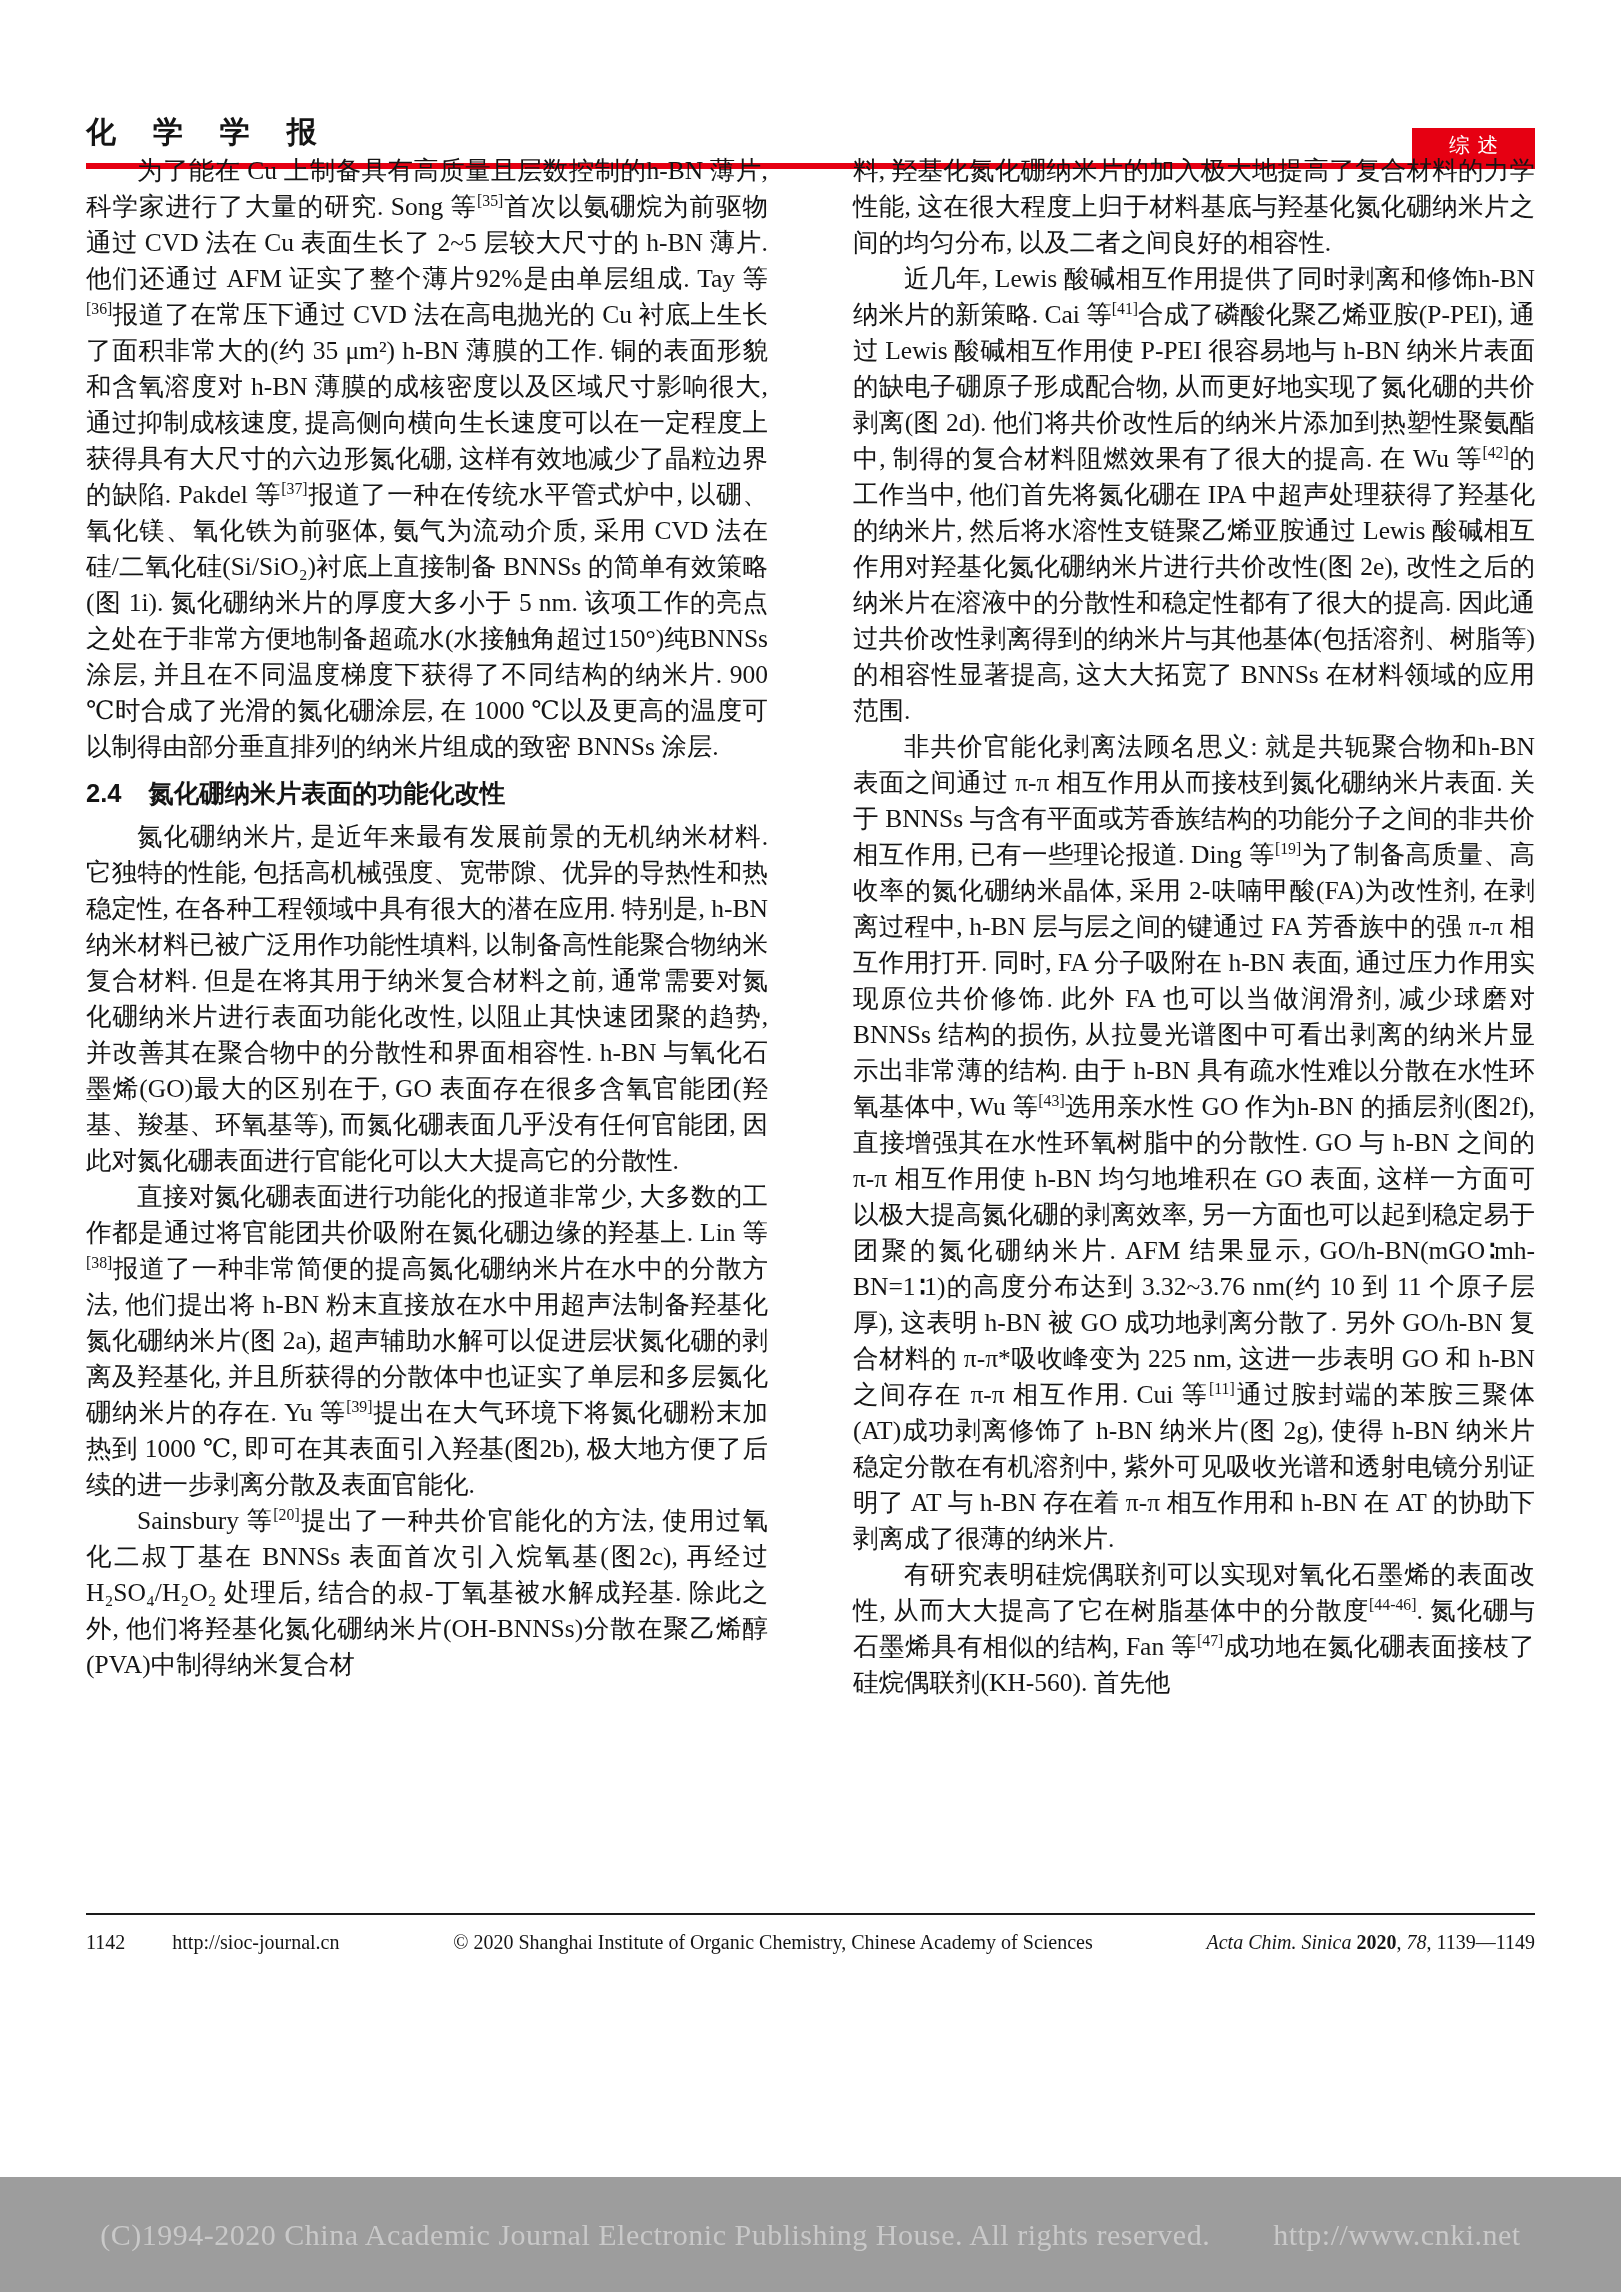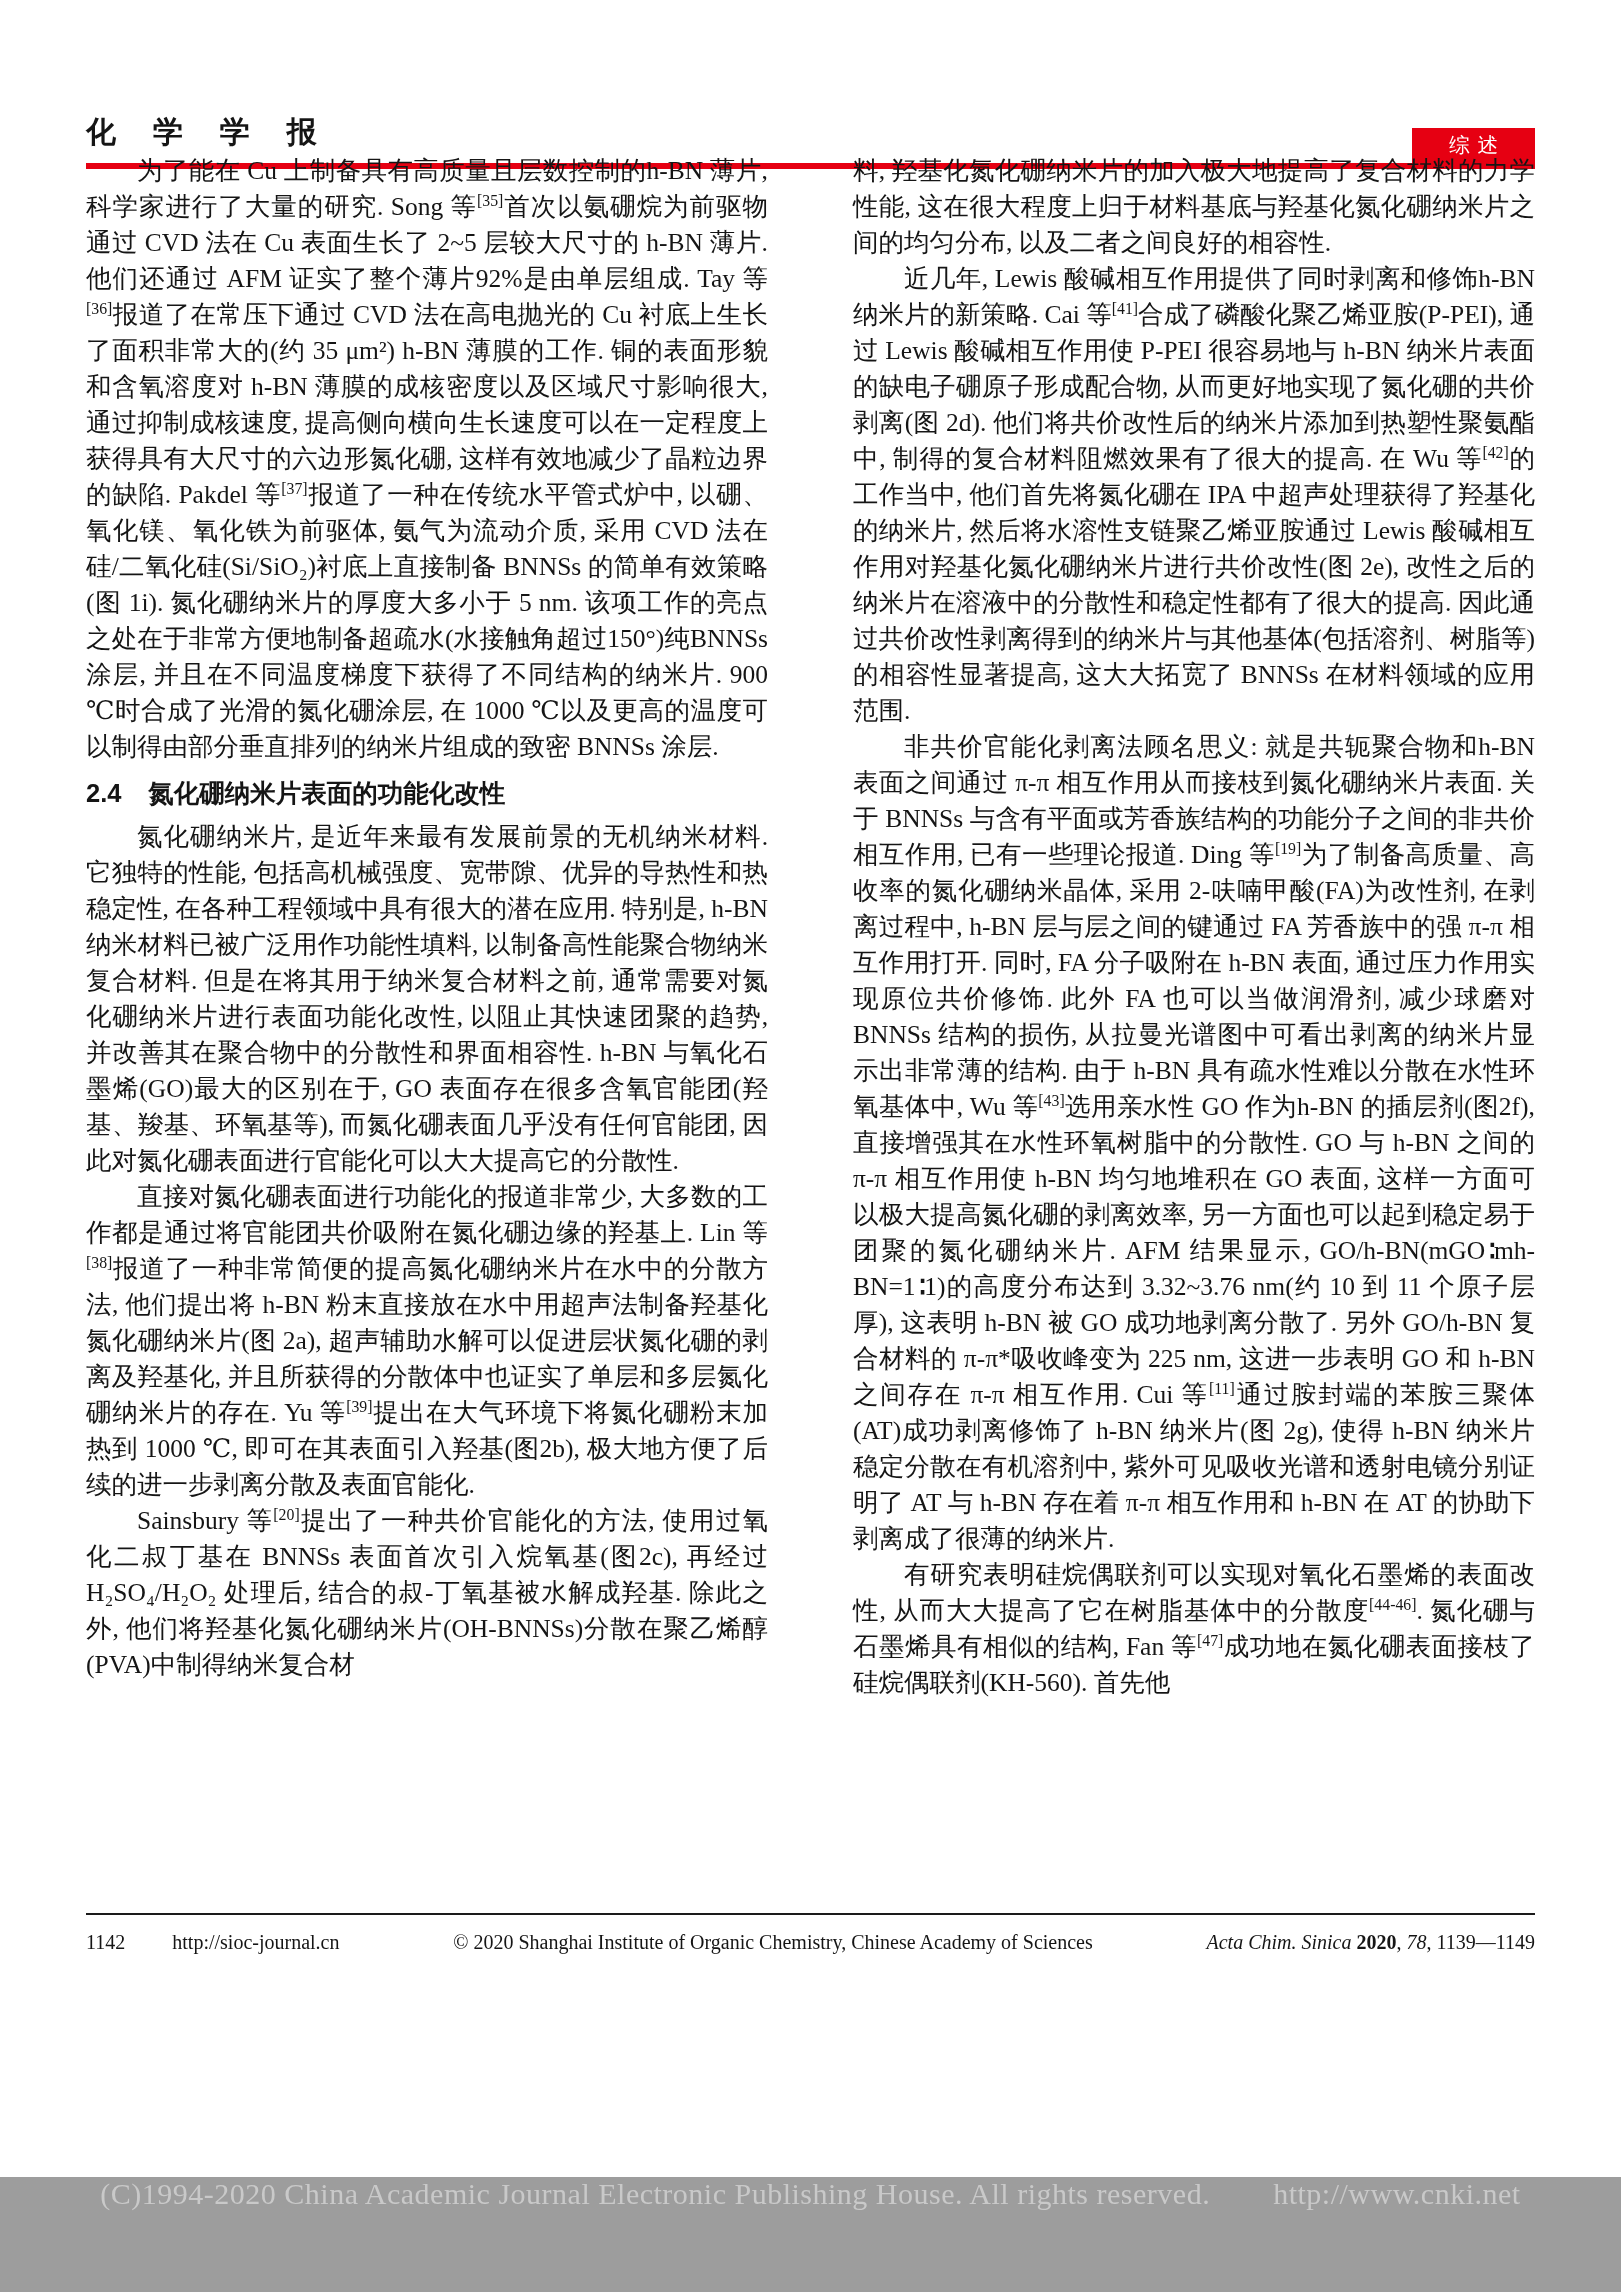--- a/index.html
+++ b/index.html
@@ -41,21 +41,21 @@
   }
   .f-left{display:flex;gap:47px;white-space:nowrap;}
   .f-center{flex:1;text-align:center;white-space:nowrap;}
   .f-right{white-space:nowrap;}
   .f-right i{font-style:italic;}
   .f-right b{font-weight:700;}
   .link{color:#151515;text-decoration:none;cursor:pointer;}
   
   .watermark{
     position:absolute;left:0;right:0;bottom:0;height:116px;background:#9d9d9d;
-    display:flex;align-items:flex-start;justify-content:center;gap:63px;
+    display:flex;align-items:center;justify-content:center;gap:63px;
     font-size:30px;color:#c9c9c9;letter-spacing:0.5px;white-space:nowrap;
   }
   .watermark .link{color:#c9c9c9;}
 </style>
 </head>
 <body>
 
 <div class="page">
 
   <header class="header">

